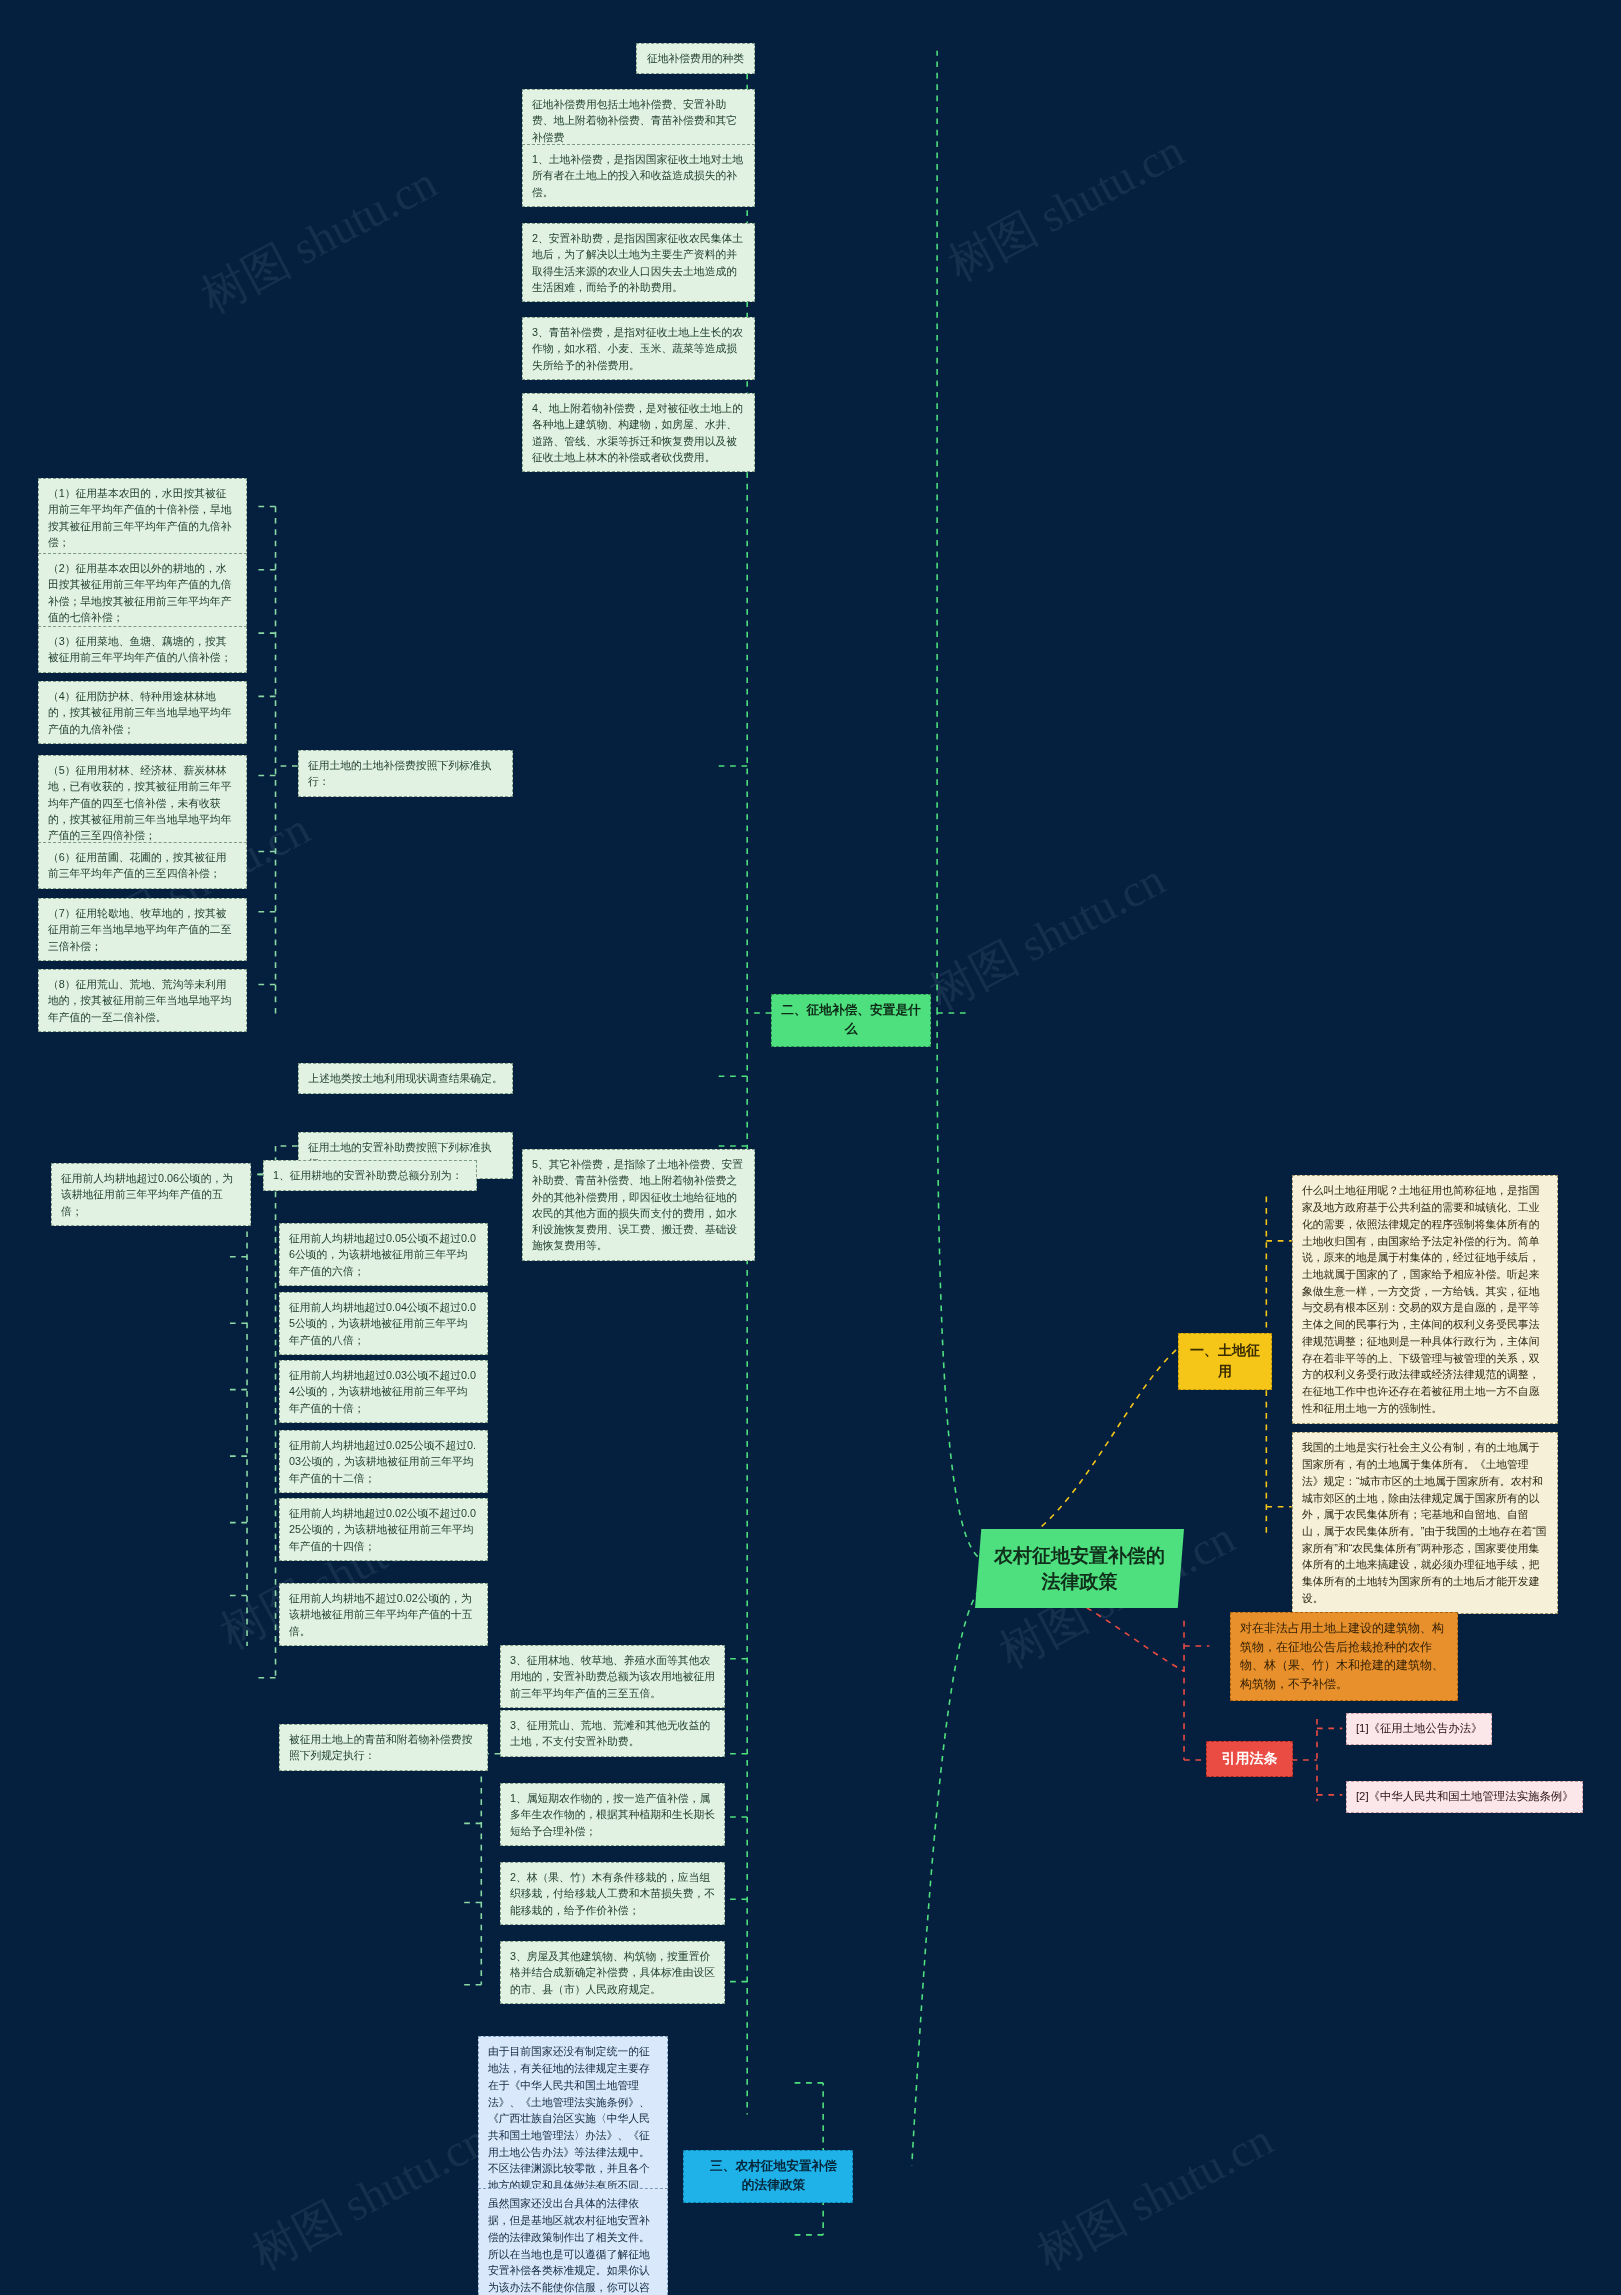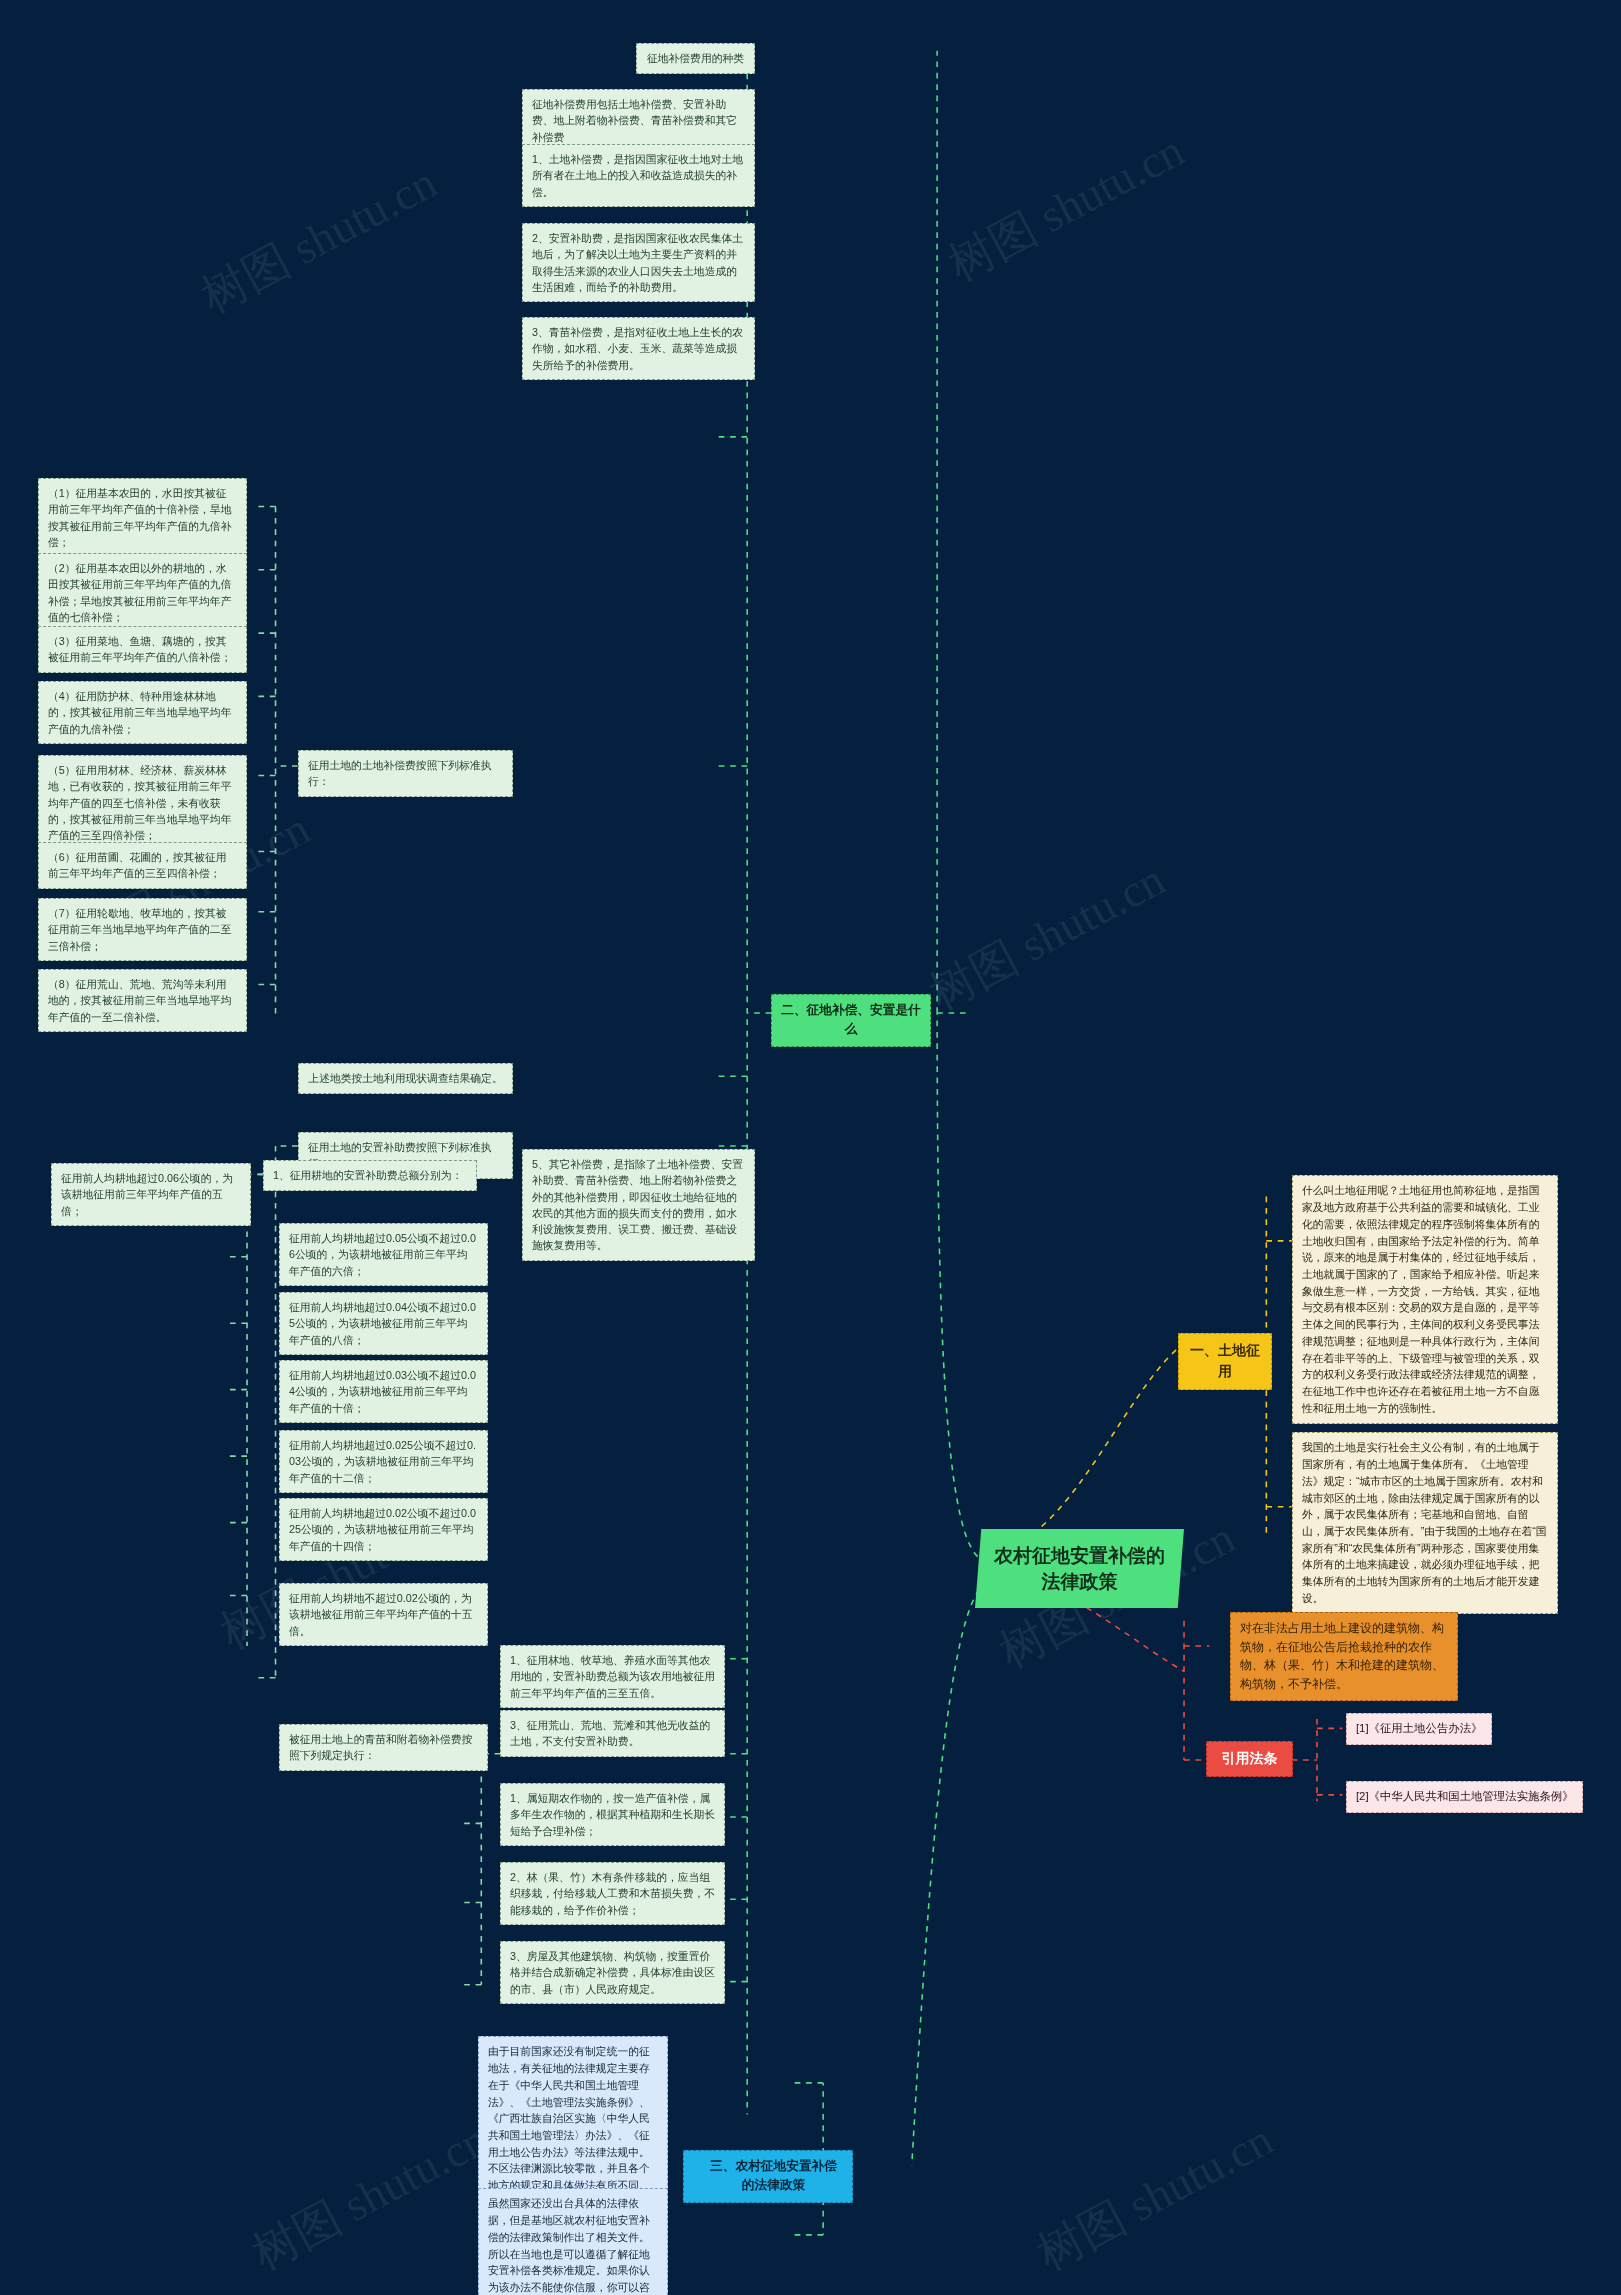--- a/index.html
+++ b/index.html
@@ -227,20 +227,21 @@
   <div class="node leaf" style="left:636px; top:43px; width:119px; text-align:center;">征地补偿费用的种类</div>
 
   <div class="node leaf" style="left:522px; top:89px; width:233px;">征地补偿费用包括土地补偿费、安置补助费、地上附着物补偿费、青苗补偿费和其它补偿费</div>
 
   <div class="node leaf" style="left:522px; top:144px; width:233px;">1、土地补偿费，是指因国家征收土地对土地所有者在土地上的投入和收益造成损失的补偿。</div>
 
   <div class="node leaf" style="left:522px; top:223px; width:233px;">2、安置补助费，是指因国家征收农民集体土地后，为了解决以土地为主要生产资料的并取得生活来源的农业人口因失去土地造成的生活困难，而给予的补助费用。</div>
 
   <div class="node leaf" style="left:522px; top:317px; width:233px;">3、青苗补偿费，是指对征收土地上生长的农作物，如水稻、小麦、玉米、蔬菜等造成损失所给予的补偿费用。</div>
 
+  <div class="node leaf" style="left:522px; top:393px; width:233px;">4、地上附着物补偿费，是对被征收土地上的各种地上建筑物、构建物，如房屋、水井、道路、管线、水渠等拆迁和恢复费用以及被征收土地上林木的补偿或者砍伐费用。</div>
 
   <div class="node leaf" style="left:522px; top:1149px; width:233px;">5、其它补偿费，是指除了土地补偿费、安置补助费、青苗补偿费、地上附着物补偿费之外的其他补偿费用，即因征收土地给征地的农民的其他方面的损失而支付的费用，如水利设施恢复费用、误工费、搬迁费、基础设施恢复费用等。</div>
 
   <div class="node leaf" style="left:298px; top:750px; width:215px;">征用土地的土地补偿费按照下列标准执行：</div>
 
   <div class="node leaf" style="left:38px; top:478px; width:209px;">（1）征用基本农田的，水田按其被征用前三年平均年产值的十倍补偿，旱地按其被征用前三年平均年产值的九倍补偿；</div>
   <div class="node leaf" style="left:38px; top:553px; width:209px;">（2）征用基本农田以外的耕地的，水田按其被征用前三年平均年产值的九倍补偿；旱地按其被征用前三年平均年产值的七倍补偿；</div>
   <div class="node leaf" style="left:38px; top:626px; width:209px;">（3）征用菜地、鱼塘、藕塘的，按其被征用前三年平均年产值的八倍补偿；</div>
   <div class="node leaf" style="left:38px; top:681px; width:209px;">（4）征用防护林、特种用途林林地的，按其被征用前三年当地旱地平均年产值的九倍补偿；</div>
   <div class="node leaf" style="left:38px; top:755px; width:209px;">（5）征用用材林、经济林、薪炭林林地，已有收获的，按其被征用前三年平均年产值的四至七倍补偿，未有收获的，按其被征用前三年当地旱地平均年产值的三至四倍补偿；</div>
@@ -255,21 +256,21 @@
   <div class="node leaf" style="left:263px; top:1160px; width:214px;">1、征用耕地的安置补助费总额分别为：</div>
 
   <div class="node leaf" style="left:51px; top:1163px; width:200px;">征用前人均耕地超过0.06公顷的，为该耕地征用前三年平均年产值的五倍；</div>
   <div class="node leaf" style="left:279px; top:1223px; width:209px;">征用前人均耕地超过0.05公顷不超过0.06公顷的，为该耕地被征用前三年平均年产值的六倍；</div>
   <div class="node leaf" style="left:279px; top:1292px; width:209px;">征用前人均耕地超过0.04公顷不超过0.05公顷的，为该耕地被征用前三年平均年产值的八倍；</div>
   <div class="node leaf" style="left:279px; top:1360px; width:209px;">征用前人均耕地超过0.03公顷不超过0.04公顷的，为该耕地被征用前三年平均年产值的十倍；</div>
   <div class="node leaf" style="left:279px; top:1430px; width:209px;">征用前人均耕地超过0.025公顷不超过0.03公顷的，为该耕地被征用前三年平均年产值的十二倍；</div>
   <div class="node leaf" style="left:279px; top:1498px; width:209px;">征用前人均耕地超过0.02公顷不超过0.025公顷的，为该耕地被征用前三年平均年产值的十四倍；</div>
   <div class="node leaf" style="left:279px; top:1583px; width:209px;">征用前人均耕地不超过0.02公顷的，为该耕地被征用前三年平均年产值的十五倍。</div>
 
-  <div class="node leaf" style="left:500px; top:1645px; width:225px;">1、征用林地、牧草地、养殖水面等其他农用地的，安置补助费总额为该农用地被征用前三年平均年产值的三至五倍。</div>
+  <div class="node leaf" style="left:500px; top:1645px; width:225px;">3、征用林地、牧草地、养殖水面等其他农用地的，安置补助费总额为该农用地被征用前三年平均年产值的三至五倍。</div>
   <div class="node leaf" style="left:500px; top:1710px; width:225px;">3、征用荒山、荒地、荒滩和其他无收益的土地，不支付安置补助费。</div>
 
   <div class="node leaf" style="left:279px; top:1724px; width:209px;">被征用土地上的青苗和附着物补偿费按照下列规定执行：</div>
 
   <div class="node leaf" style="left:500px; top:1783px; width:225px;">1、属短期农作物的，按一造产值补偿，属多年生农作物的，根据其种植期和生长期长短给予合理补偿；</div>
   <div class="node leaf" style="left:500px; top:1862px; width:225px;">2、林（果、竹）木有条件移栽的，应当组织移栽，付给移栽人工费和木苗损失费，不能移栽的，给予作价补偿；</div>
   <div class="node leaf" style="left:500px; top:1941px; width:225px;">3、房屋及其他建筑物、构筑物，按重置价格并结合成新确定补偿费，具体标准由设区的市、县（市）人民政府规定。</div>
 
   <div class="node pill-blue" style="left:683px; top:2150px; width:170px;">三、农村征地安置补偿的法律政策</div>
 

